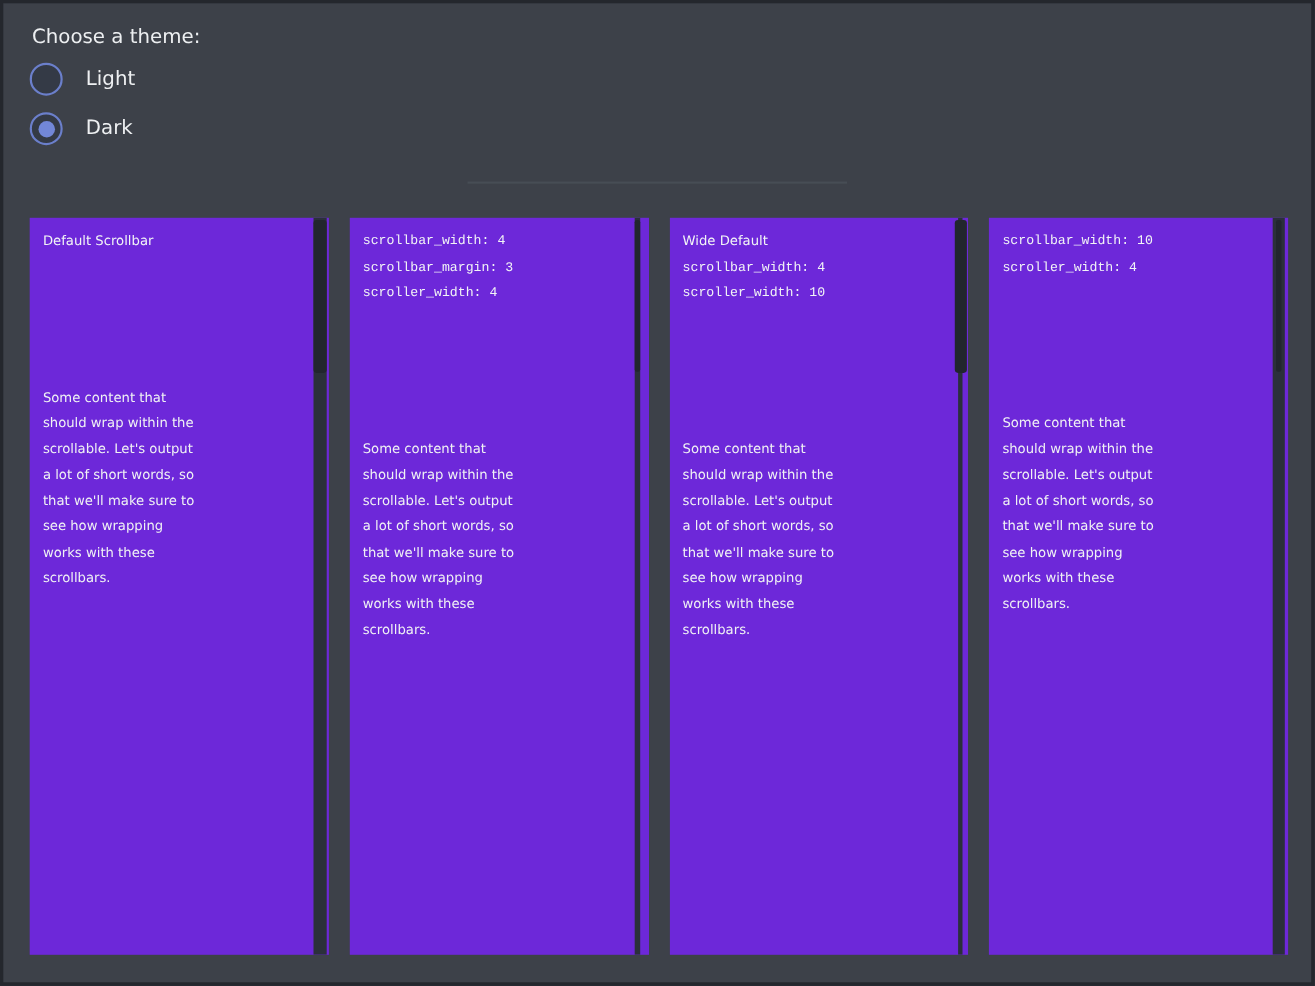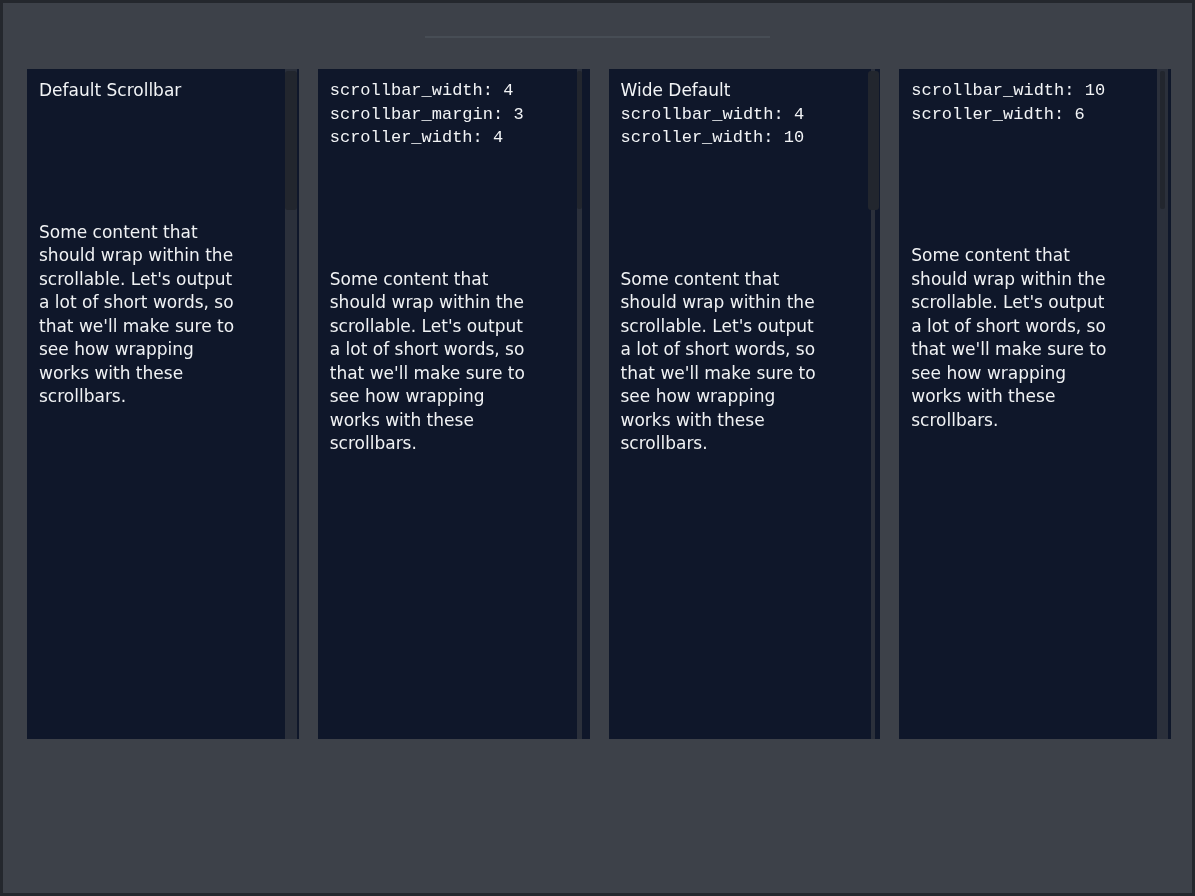--- a/index.html
+++ b/index.html
@@ -53,25 +53,25 @@
   
   .panels{
     display:flex;
     gap:19px;
     margin:31px 21px 0 24px;
     height:670px;
   }
   .panel{
     position:relative;
     flex:1 1 0;
-    background:#0f172a;
+    background:#6d28d9;
     overflow:hidden;
     box-sizing:border-box;
     padding:10px 26px 10px 12px;
-    font-size:17px;
+    font-size:12px;
     line-height:23.5px;
   }
   .panel-title{white-space:pre-line;color:#f2f4f6;}
   .panel-props{white-space:pre-line;color:#f2f4f6;font-family:Liberation Mono, monospace;}
   .panel-content{
     white-space:pre-line;
     margin-top:118px;
     color:#f0f2f4;
   }
   
@@ -94,20 +94,37 @@
   .p2 .thumb{width:11px;right:1px;top:2px;height:139px;border-radius:3px;}
   
   .p3 .track{width:11px;right:3px;}
   .p3 .thumb{width:5px;right:6px;top:2px;height:138px;border-radius:2px;}
 </style>
 </head>
 <body>
 
 <div class="window">
 
+  <div class="theme-section">
+    <div class="theme-label">Choose a theme:</div>
+
+    <div class="radio-row first">
+      <span class="radio">
+        
+      </span>
+      <span class="radio-label">Light</span>
+    </div>
+
+    <div class="radio-row second">
+      <span class="radio selected">
+        <span class="dot"></span>
+      </span>
+      <span class="radio-label">Dark</span>
+    </div>
+  </div>
 
   <div class="divider"></div>
 
   <div class="panels">
 
     <div class="panel p0">
       <div class="panel-title">Default Scrollbar</div>
       <div class="panel-props"></div>
       <div class="panel-content">Some content that
 should wrap within the
@@ -148,21 +165,21 @@
 that we'll make sure to
 see how wrapping
 works with these
 scrollbars.</div>
       <div class="track"></div>
       <div class="thumb"></div>
     </div>
 
     <div class="panel p3">
       <div class="panel-props">scrollbar_width: 10
-scroller_width: 6</div>
+scroller_width: 4</div>
       <div class="panel-content">Some content that
 should wrap within the
 scrollable. Let's output
 a lot of short words, so
 that we'll make sure to
 see how wrapping
 works with these
 scrollbars.</div>
       <div class="track"></div>
       <div class="thumb"></div>

